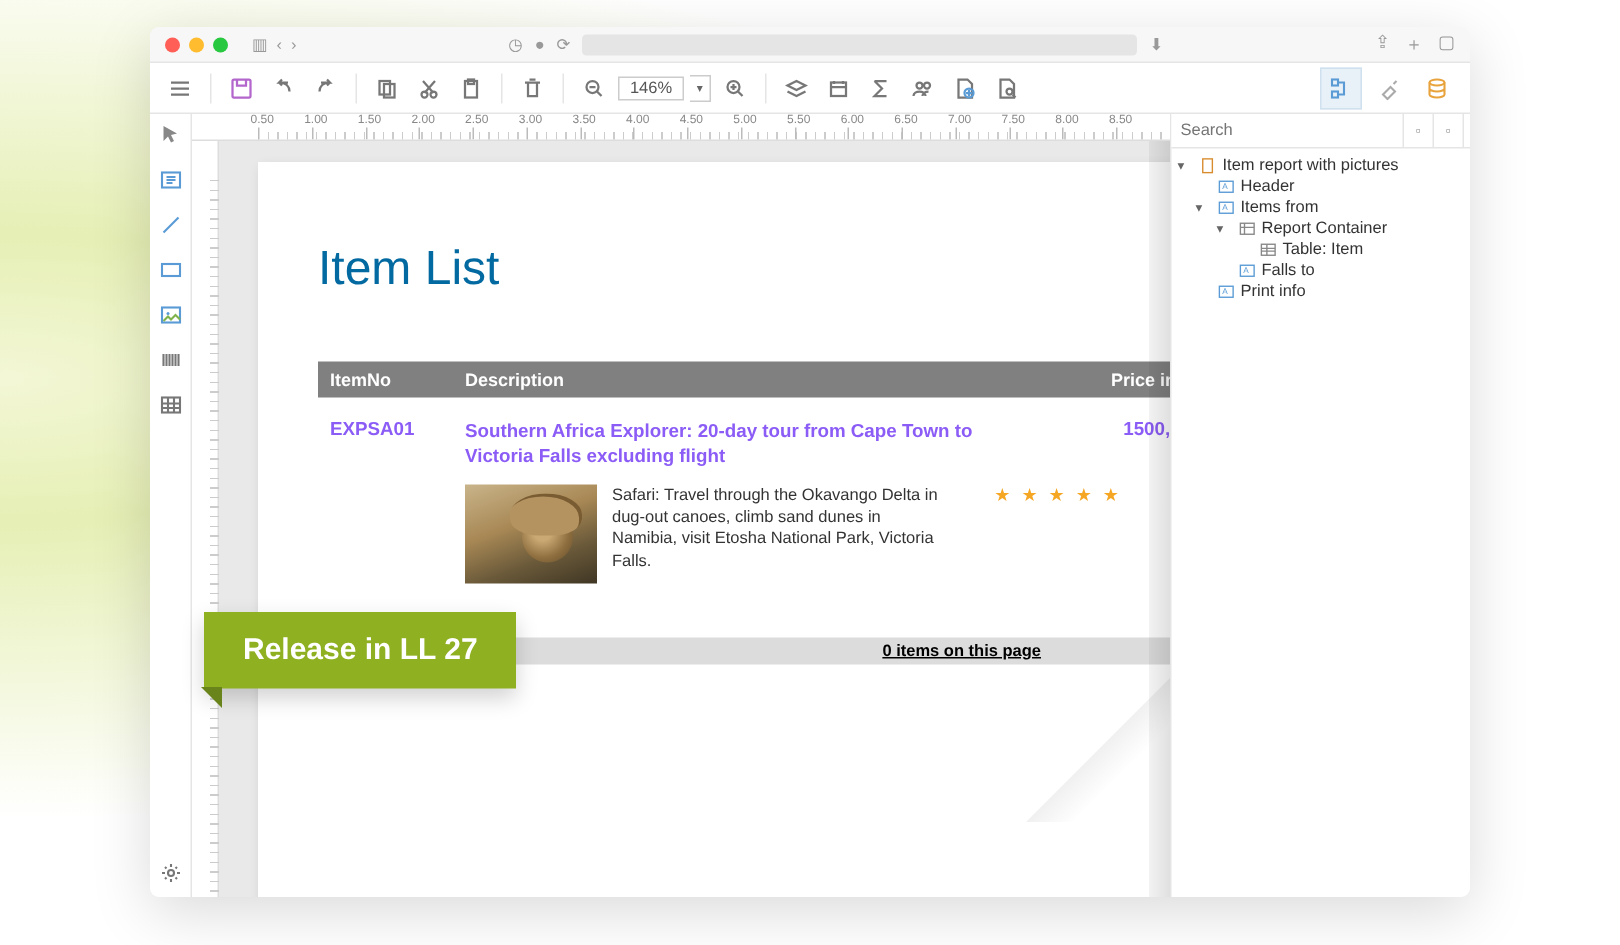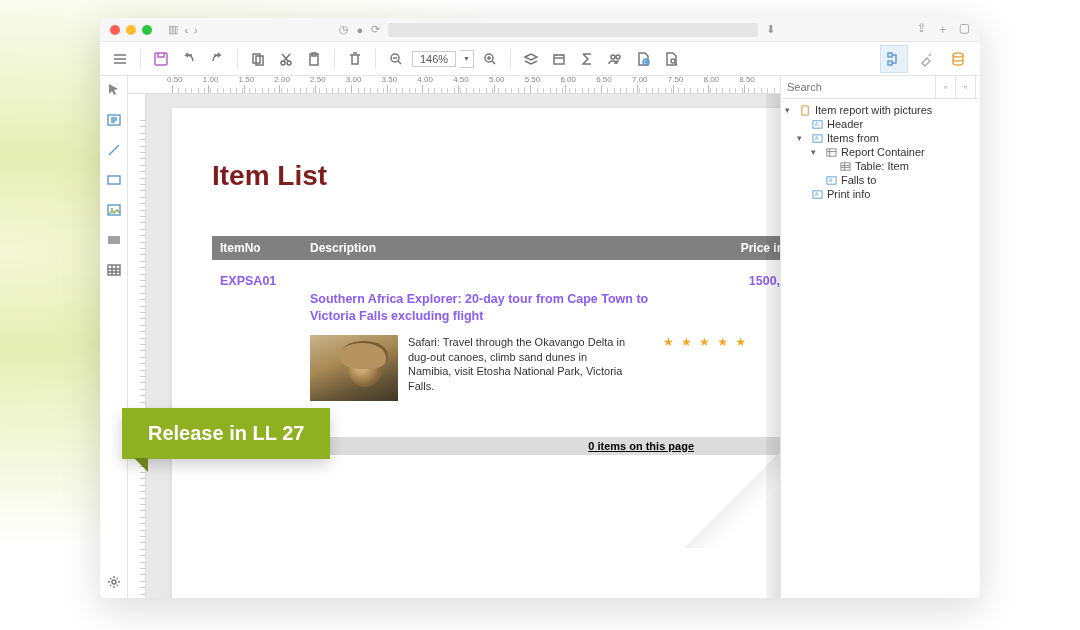--- a/index.html
+++ b/index.html
@@ -79,30 +79,30 @@
   .page-fold {
     position:absolute; right:-2px; bottom:80px;
     width:160px; height:160px;
     background:linear-gradient(135deg,#fff 48%, #f0f0f0 50%, #fff 60%);
     clip-path: polygon(100% 0, 100% 100%, 0 100%);
     box-shadow: -4px -4px 10px rgba(0,0,0,0.06);
     transform: rotate(0deg);
     pointer-events:none;
   }
   .gray-edge { position:absolute; right:0; top:0; bottom:0; width:14px; background:linear-gradient(90deg, rgba(0,0,0,0.05), rgba(0,0,0,0.12)); }
-  .doc-title { font-size:28px; font-weight:700; color:#7f1d1d; margin-bottom:44px; }
+  .doc-title { font-size:32px; font-weight:400; color:#0369a1; margin-bottom:44px; }
   
   .tbl { width:100%; }
   .tbl-head { display:flex; background:#808080; color:#fff; font-size:12px; font-weight:600; }
   .th { padding:5px 8px; }
   .col-no { width:90px; }
   .col-desc { flex:1; }
   .col-price { width:120px; text-align:right; }
   .tbl-row { display:flex; padding:14px 8px 6px; font-size:12.5px; font-weight:600; color:#8b5cf6; }
-  .tbl-row .col-desc { font-weight:700; padding-right:10px; line-height:1.35;margin-top:17px; }
+  .tbl-row .col-desc { font-weight:700; padding-right:10px; line-height:1.35; }
   .tbl-row .col-price { font-weight:700; }
   .tbl-sub { display:flex; padding:4px 8px 10px; font-size:11px; color:#333; }
   .sub-img {
     width:88px; height:66px; margin-right:10px;
     background: linear-gradient(160deg,#c9b48a 0%,#a88855 40%,#6b5a3a 70%,#3f3624 100%);
     position:relative; overflow:hidden;
   }
   .sub-img::before {
     content:""; position:absolute; left:38px; top:18px; width:34px; height:34px;
     background: radial-gradient(circle at 40% 40%, #caa974 20%, #8f6f3f 60%, #5f4a2a 100%);
@@ -129,21 +129,21 @@
   .rp-sbtns { display:flex; }
   .rp-sbtn { width:20px; height:22px; border-left:1px solid #e5e5e5; display:flex; align-items:center; justify-content:center; color:#888; font-size:9px; cursor:pointer; }
   .tree { padding:4px 2px; }
   .tn { display:flex; align-items:center; gap:4px; padding:1px 2px; white-space:nowrap; cursor:pointer; }
   .tn .tog { width:10px; font-size:9px; color:#666; }
   .tn .ico { width:12px; height:10px; display:inline-flex; align-items:center; justify-content:center; }
   .tn .ico svg { width:11px; height:11px; }
   .ind1 { padding-left:14px; } .ind2 { padding-left:28px; } .ind3 { padding-left:42px; }
   
   .banner {
-    position:absolute; left:122px; top:408px;
+    position:absolute; left:136px; top:408px;
     background:#8fb021; color:#fff; font-size:20px; font-weight:600;
     padding:14px 26px; box-shadow:0 6px 14px rgba(0,0,0,0.18);
   }
   .banner-tail {
     position:absolute; left:134px; top:458px;
     width:0; height:0; border-right:14px solid #6a841c; border-bottom:14px solid transparent;
   }
 </style>
 </head>
 <body>

